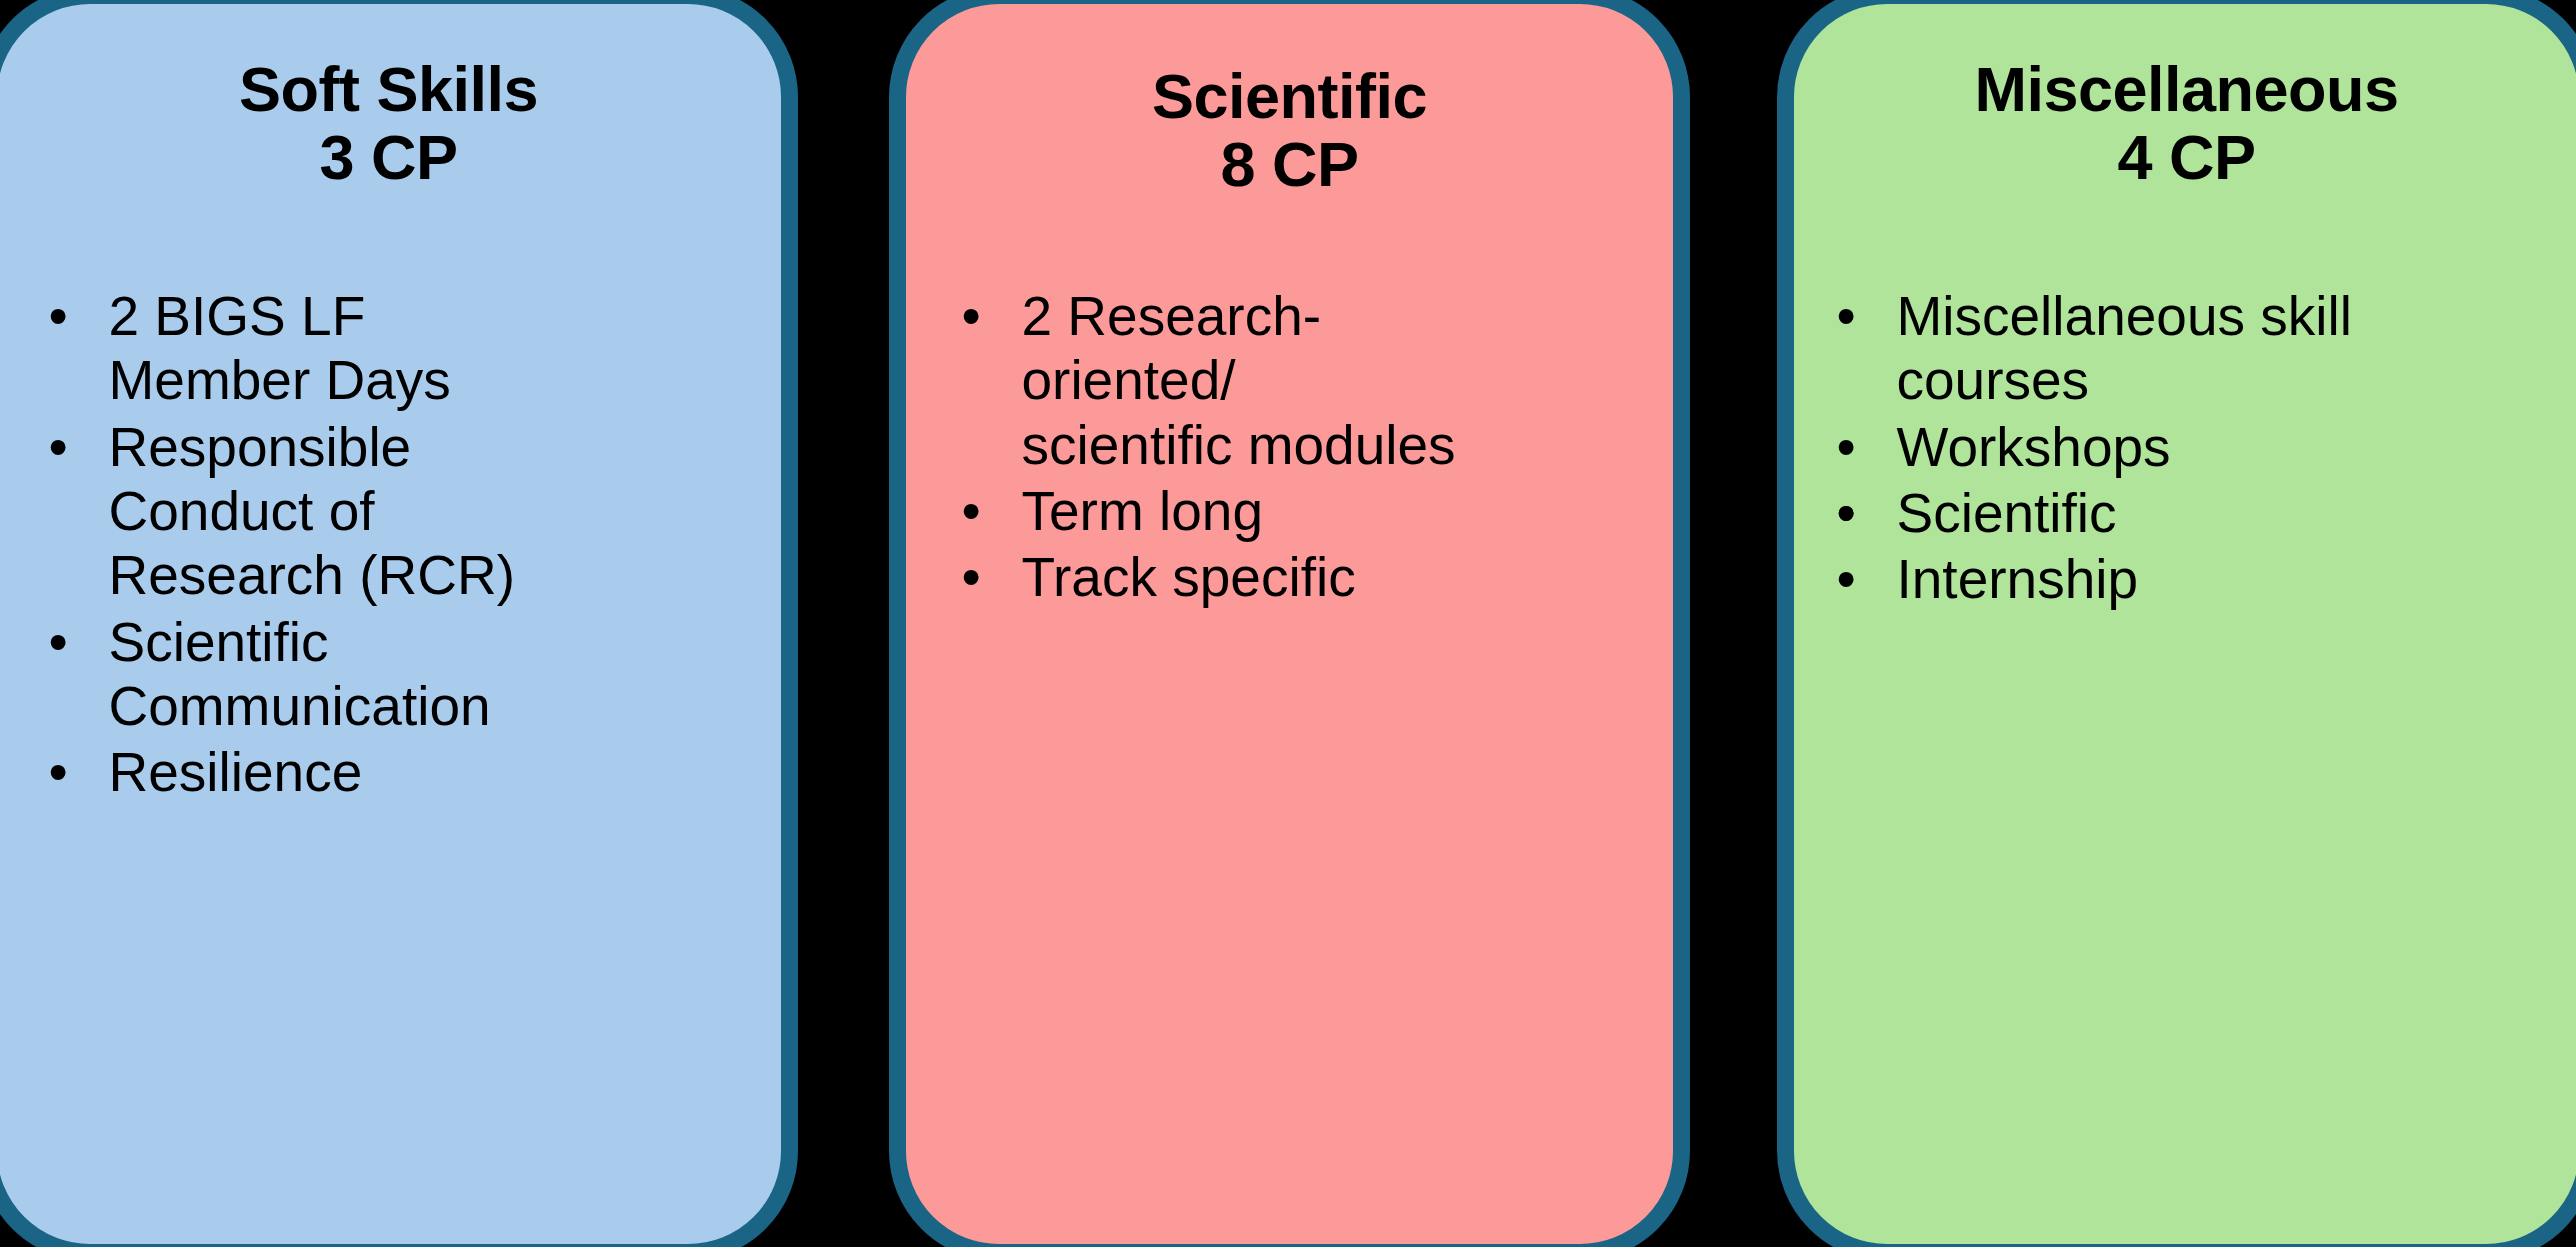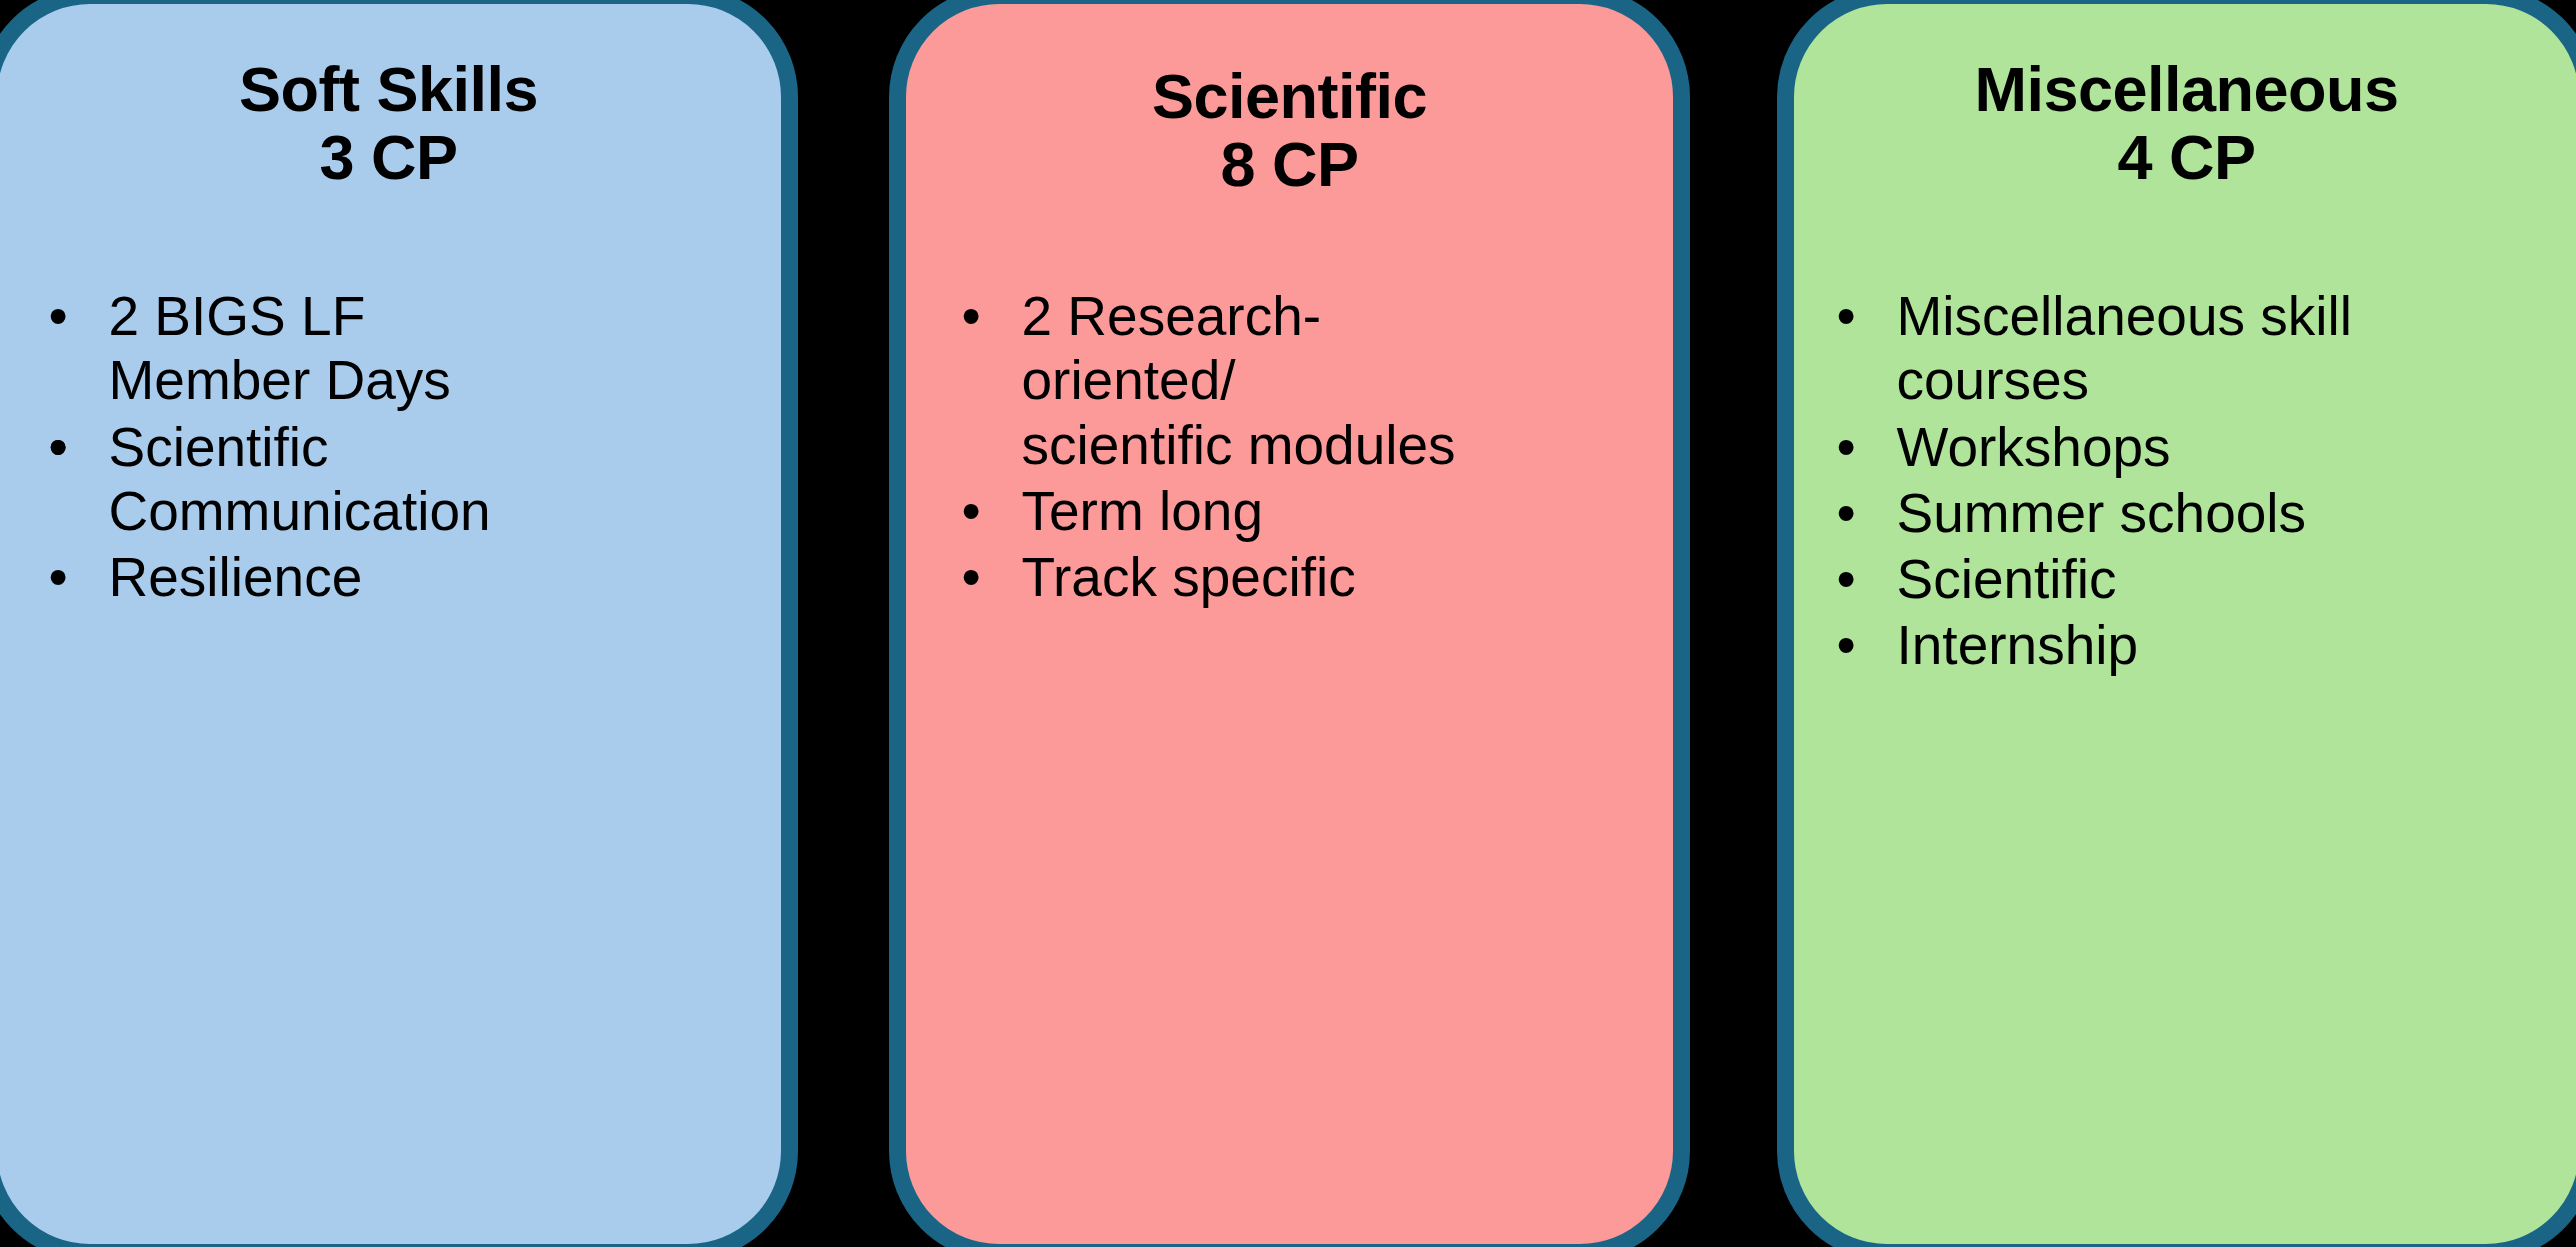--- a/index.html
+++ b/index.html
@@ -132,20 +132,23 @@
       <div class="card-title">Soft Skills
 3 CP</div>
       <ul class="bullets">
         <li>
           <span class="bullet-dot">•</span>
           <span class="bullet-text">2 BIGS LF
 Member Days</span>
         </li>
         <li>
           <span class="bullet-dot">•</span>
+          <span class="bullet-text">Responsible
+Conduct of
+Research (RCR)</span>
         </li>
         <li>
           <span class="bullet-dot">•</span>
           <span class="bullet-text">Scientific
 Communication</span>
         </li>
         <li>
           <span class="bullet-dot">•</span>
           <span class="bullet-text">Resilience</span>
         </li>
@@ -185,21 +188,20 @@
           <span class="bullet-dot">•</span>
           <span class="bullet-text">Miscellaneous skill
 courses</span>
         </li>
         <li>
           <span class="bullet-dot">•</span>
           <span class="bullet-text">Workshops</span>
         </li>
         <li>
           <span class="bullet-dot">•</span>
-          <span class="bullet-text">Summer schools</span>
         </li>
         <li>
           <span class="bullet-dot">•</span>
           <span class="bullet-text">Scientific</span>
         </li>
         <li>
           <span class="bullet-dot">•</span>
           <span class="bullet-text">Internship</span>
         </li>
       </ul>

